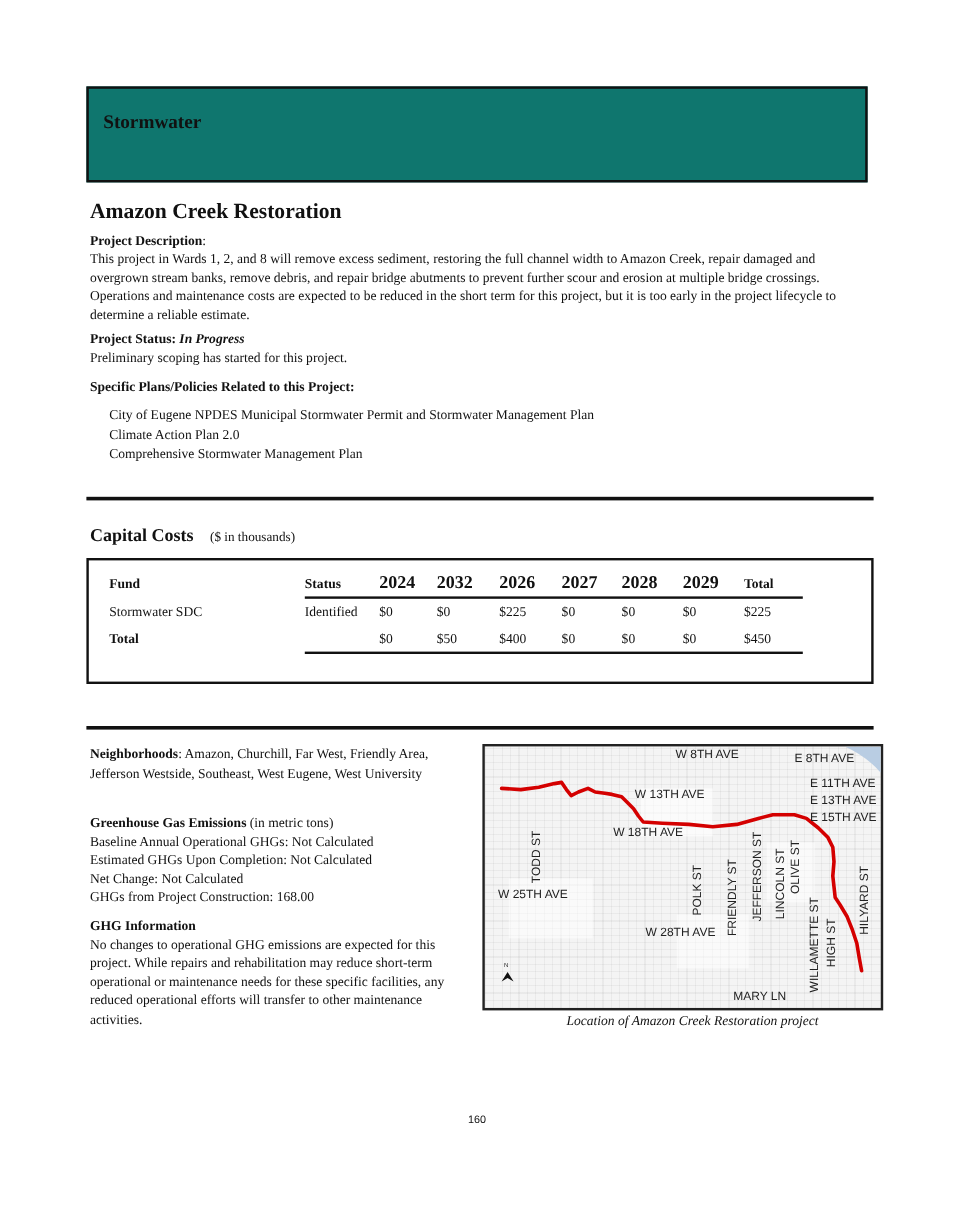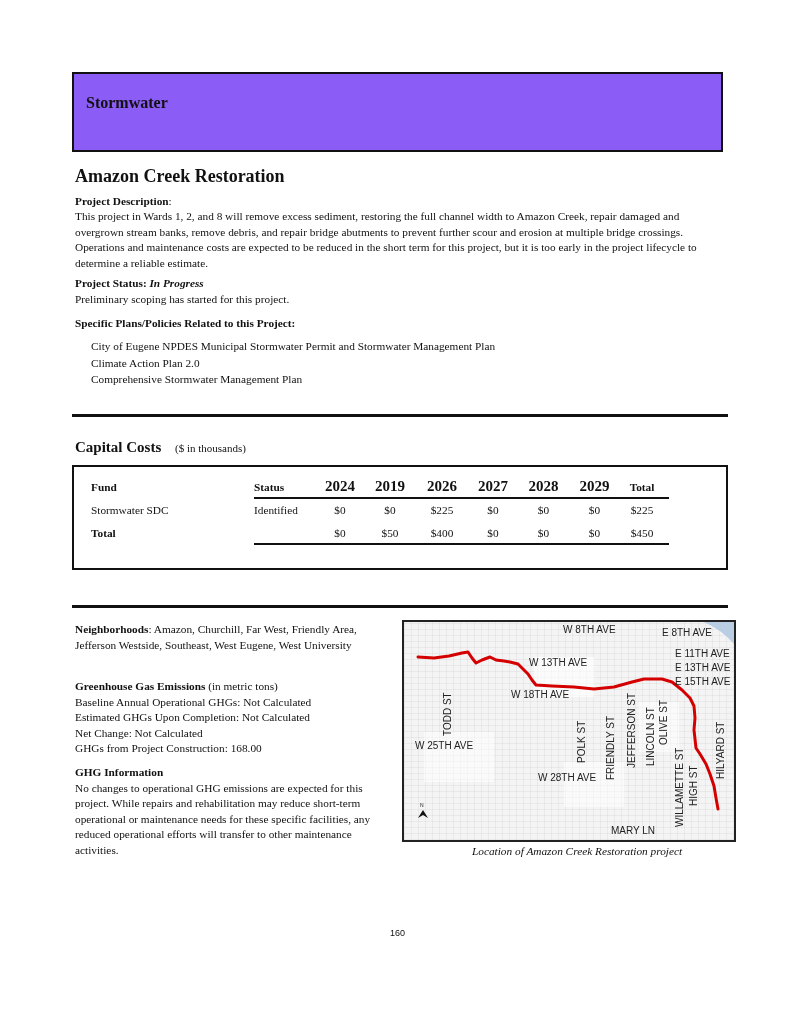--- a/index.html
+++ b/index.html
@@ -2,21 +2,21 @@
 <html><head>
 <meta charset="utf-8">
 <style>
   html, body { margin: 0; padding: 0; background: #ffffff; }
   body { width: 800px; height: 1024px; position: relative; overflow: hidden;
          font-family: "DejaVu Serif", "Liberation Serif", serif; color: #111; }
   .abs { position: absolute; }
   .serif { font-family: "Liberation Serif", "DejaVu Serif", serif; }
 
   
-  .hdr-box { left: 72px; top: 72px; width: 647px; height: 76px; background: #8b5cf6;
+  .hdr-box { left: 72px; top: 72px; width: 647px; height: 76px; background: #0f766e;
              border: 2px solid #111; }
   .hdr-left { left: 12px; top: 20px; font-size: 16px; font-weight: bold; }
   .hdr-right { left: 410px; top: 20px; font-size: 14px; font-weight: bold; line-height: 18px; width: 200px; }
 
   .title { left: 75px; top: 166px; font-size: 18px; font-weight: bold; }
   .body-text { font-size: 11.3px; line-height: 15.5px; }
   .desc-label { left: 75px; top: 194px; }
   .desc { left: 75px; top: 209px; width: 650px; }
   .status-label { left: 75px; top: 276px; }
   .status-text { left: 75px; top: 292px; }
@@ -26,21 +26,21 @@
   .rule { background: #111; height: 3px; }
 
   .cap-title { left: 75px; top: 439px; font-size: 15px; font-weight: bold; }
   .cap-sub { left: 175px; top: 442px; font-size: 11px; font-family: Liberation Serif, serif; }
 
   .tbl-box { left: 72px; top: 465px; width: 652px; height: 101px; border: 2px solid #111; }
   table.cap { position: absolute; left: 17px; top: 8px; border-collapse: collapse; font-size: 11.3px; }
   table.cap td, table.cap th { padding: 0; height: 23px; white-space: nowrap; }
   table.cap th { font-weight: bold; text-align: left; }
   table.cap th.yr { font-size: 15px; text-align: center; }
-  table.cap td.num, table.cap th.num { text-align: center; }
+  table.cap td.num, table.cap th.num { text-align: left; }
   .hline { position: absolute; height: 2px; background: #111; }
 
   .bottom-rule { left: 72px; top: 605px; width: 656px; }
 
   .nb { left: 75px; top: 622px; width: 300px; }
   .ghg { left: 75px; top: 679px; width: 310px; }
   .ghginfo { left: 75px; top: 765px; width: 310px; }
 
   .map { left: 402px; top: 620px; width: 330px; height: 218px; border: 2px solid #222;
          background:
@@ -92,21 +92,21 @@
         <col style="width:50px">
         <col style="width:51px">
         <col style="width:51px">
         <col style="width:44px">
     </colgroup>
     <tbody>
         <tr>
       <th>Fund</th>
       <th>Status</th>
       <th class="yr num">2024</th>
-      <th class="yr num">2019</th>
+      <th class="yr num">2032</th>
       <th class="yr num">2026</th>
       <th class="yr num">2027</th>
       <th class="yr num">2028</th>
       <th class="yr num">2029</th>
       <th class="num">Total</th>
     </tr>
     <tr>
       <td>Stormwater SDC</td>
       <td>Identified</td>
       <td class="num">$0</td>

